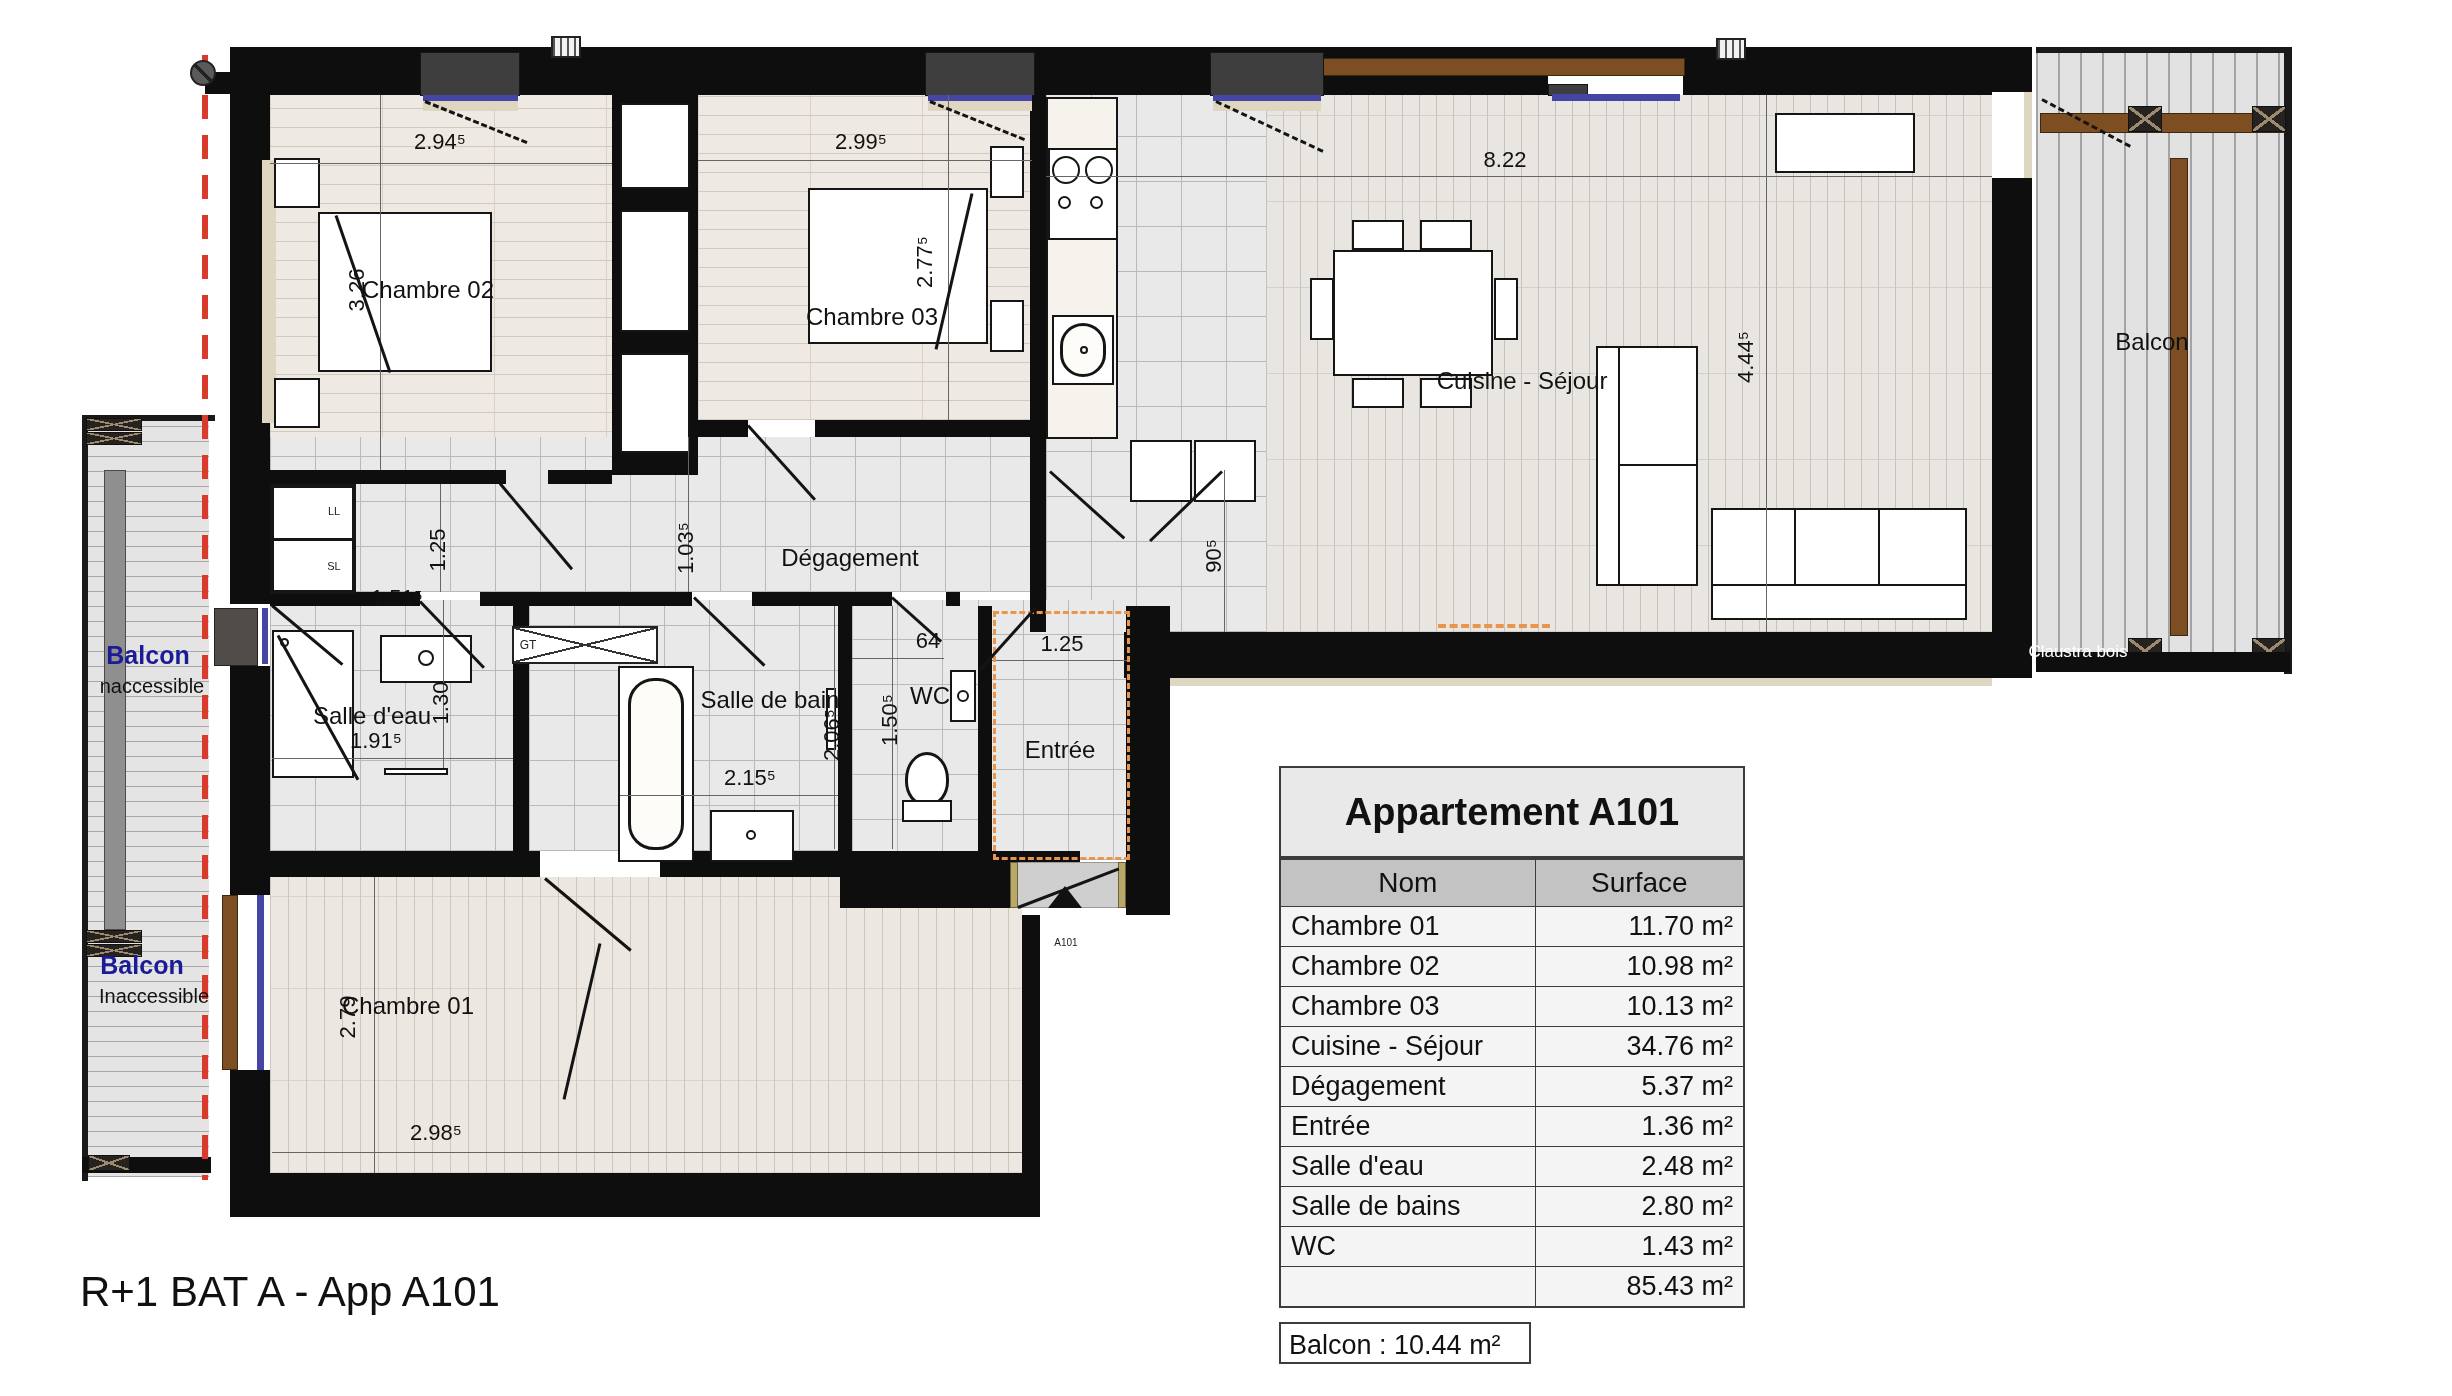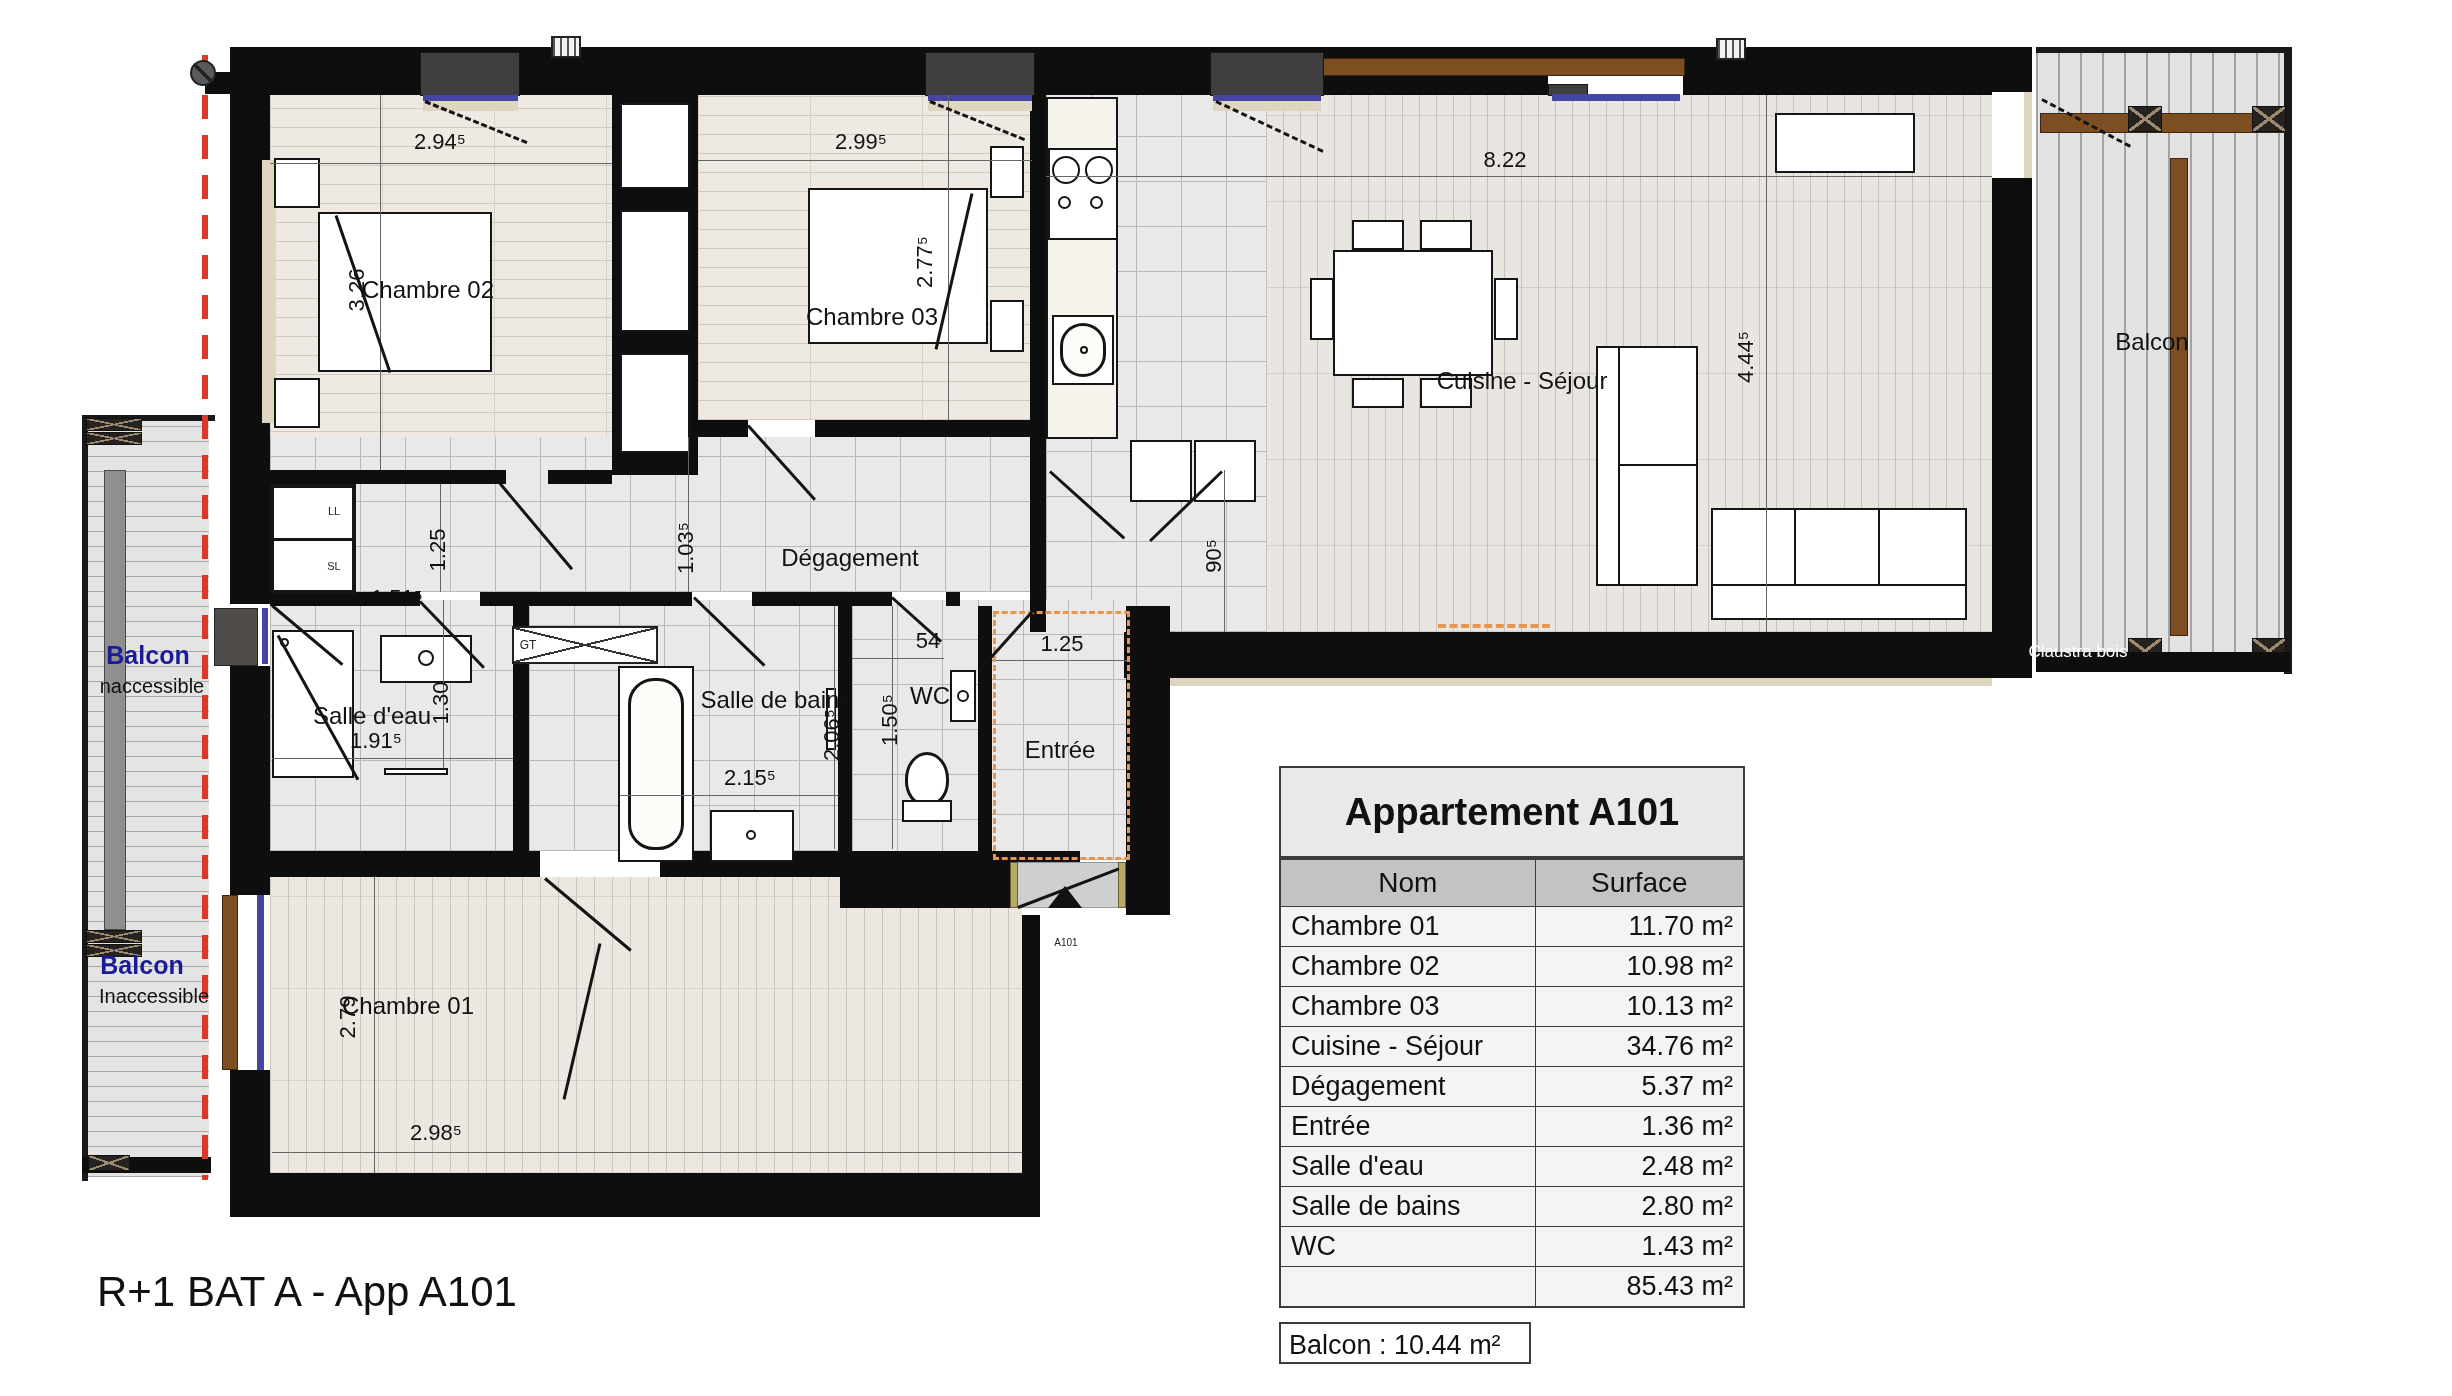--- a/index.html
+++ b/index.html
@@ -79,21 +79,21 @@
        text-align:center;font-size:38px;font-weight:bold;}
   #tablebox table{border-collapse:collapse;width:100%;margin-top:0;}
   #tablebox th{background:#c3c3c3;font-weight:normal;font-size:28px;height:44px;
        border:1px solid #3c3c3c;text-align:center;margin-left:12px;}
   #tablebox td{background:#f4f4f4;font-size:27px;height:39px;border:1px solid #3c3c3c;padding:0 10px;}
   #tablebox td.name{text-align:left;width:55%;}
   #tablebox td.val{text-align:right;width:45%;}
   #tablebox table{border:2px solid #3c3c3c;}
   #balconnote{position:absolute;left:1279px;top:1322px;width:252px;height:42px;line-height:42px;
        border:2px solid #3c3c3c;background:#fff;font-size:27px;padding-left:8px;box-sizing:border-box;z-index:70;}
-  #drawtitle{position:absolute;left:97px;top:1268px;font-size:42px;color:#111;z-index:70;white-space:nowrap;}
+  #drawtitle{position:absolute;left:80px;top:1268px;font-size:42px;color:#111;z-index:70;white-space:nowrap;}
 </style>
 </head>
 <body>
 
 <div id="stage">
   <div id="geom">
       <div class="abs deckh" style="left:82px;top:421px;width:127px;height:756px;"></div>
       <div class="abs deckv" style="left:2036px;top:53px;width:250px;height:601px;"></div>
       <div class="abs plh" style="left:270px;top:95px;width:342px;height:375px;"></div>
       <div class="abs plh" style="left:698px;top:95px;width:332px;height:325px;"></div>
@@ -293,21 +293,21 @@
       <span class="dim" style="left: 440px; top: 142px;">2.94⁵</span>
       <span class="dim v" style="left: 357px; top: 290px;">3.26</span>
       <span class="dim" style="left: 861px; top: 142px;">2.99⁵</span>
       <span class="dim v" style="left: 925px; top: 262px;">2.77⁵</span>
       <span class="dim" style="left: 1505px; top: 160px;">8.22</span>
       <span class="dim v" style="left: 1746px; top: 357px;">4.44⁵</span>
       <span class="dim v" style="left: 438px; top: 550px;">1.25</span>
       <span class="dim" style="left: 397px; top: 598px;">1.51⁵</span>
       <span class="dim v" style="left: 686px; top: 548px;">1.03⁵</span>
       <span class="dim v" style="left: 1214px; top: 556px;">90⁵</span>
-      <span class="dim" style="left: 928px; top: 641px;">54</span>
+      <span class="dim" style="left: 928px; top: 641px;">64</span>
       <span class="dim" style="left: 1062px; top: 644px;">1.25</span>
       <span class="dim" style="left: 376px; top: 741px;">1.91⁵</span>
       <span class="dim v" style="left: 441px; top: 703px;">1.30</span>
       <span class="dim v" style="left: 832px; top: 735px;">2.06⁵</span>
       <span class="dim" style="left: 750px; top: 778px;">2.15⁵</span>
       <span class="dim v" style="left: 890px; top: 720px;">1.50⁵</span>
       <span class="dim v" style="left: 348px; top: 1017px;">2.79</span>
       <span class="dim" style="left: 436px; top: 1133px;">2.98⁵</span>
       <span class="small-label" style="left: 334px; top: 511px; font-size: 11px;">LL</span>
       <span class="small-label" style="left: 334px; top: 566px; font-size: 11px;">SL</span>

